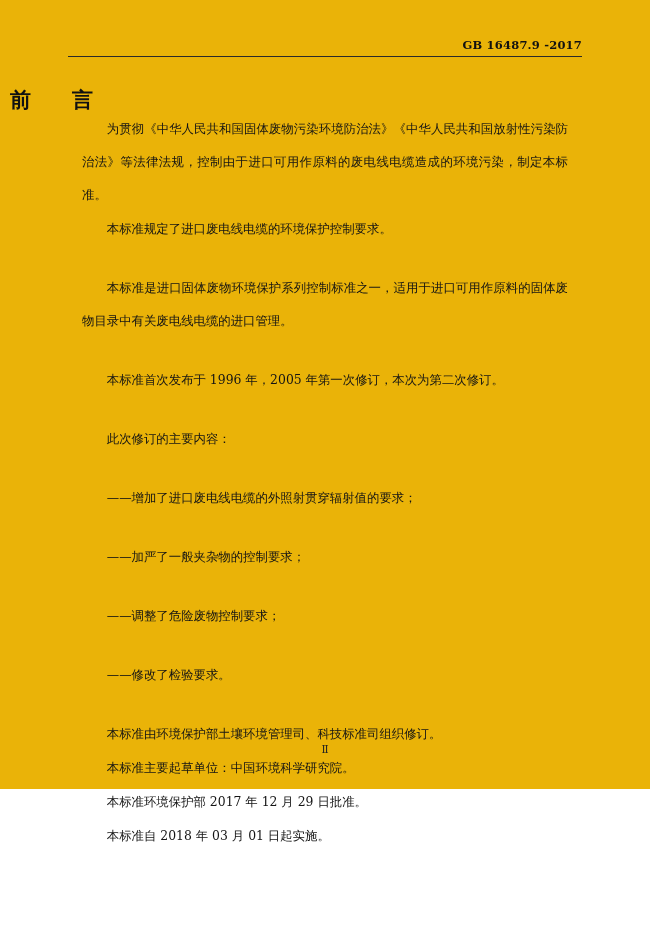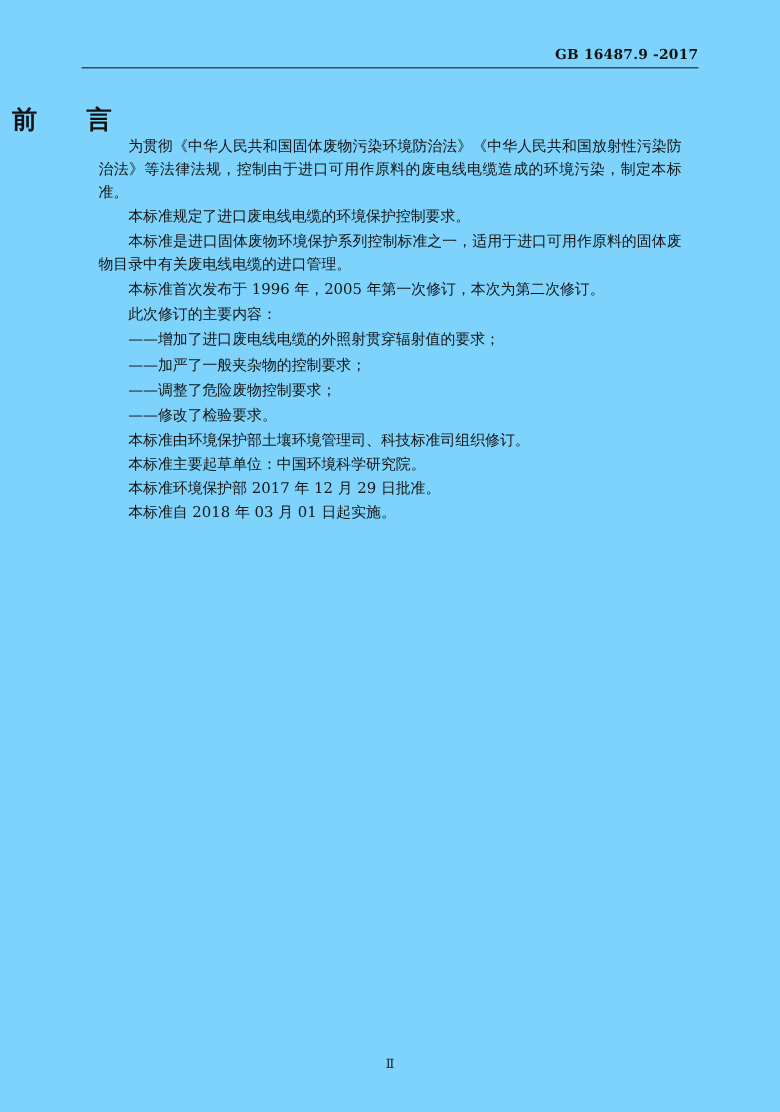--- a/index.html
+++ b/index.html
@@ -11,24 +11,24 @@
     height: 927px;
     background: #ffffff;
     font-family: "DejaVu Serif", "Liberation Serif", serif;
     color: #1a1a1a;
     position: relative;
     overflow: hidden;
   }
   .page {
     position: relative;
     width: 650px;
-    height: 927px;
+    height: 789px;
     box-sizing: border-box;
     padding: 0;
-    background: #7dd3fc;
+    background: #eab308;
   }
   .header {
     position: absolute;
     top: 38px;
     right: 68px;
     font-size: 11.5px;
     font-weight: bold;
     letter-spacing: 0.2px;
     color: #111;
     font-family: "DejaVu Serif", "Liberation Serif", serif;
@@ -55,31 +55,31 @@
     font-family: "DejaVu Sans", "Liberation Sans", sans-serif;
   }
   .body {
     position: absolute;
     top: 112px;
     left: 82px;
     width: 486px;
   }
   .para {
     font-size: 12.4px;
-    line-height: 19px;
+    line-height: 33px;
     text-align: justify;
     text-justify: inter-ideograph;
     margin: 0 0 1px 0;
     color: #141414;
   }
   .indent2 {
     text-indent: 24.8px;
   }
   .gap-top {
-    margin-top: 2px;
+    margin-top: 26px;
   }
   .dash-item {
     text-indent: 24.8px;
   }
   .footer {
     position: absolute;
     bottom: 34px;
     left: 0;
     right: 0;
     text-align: center;

